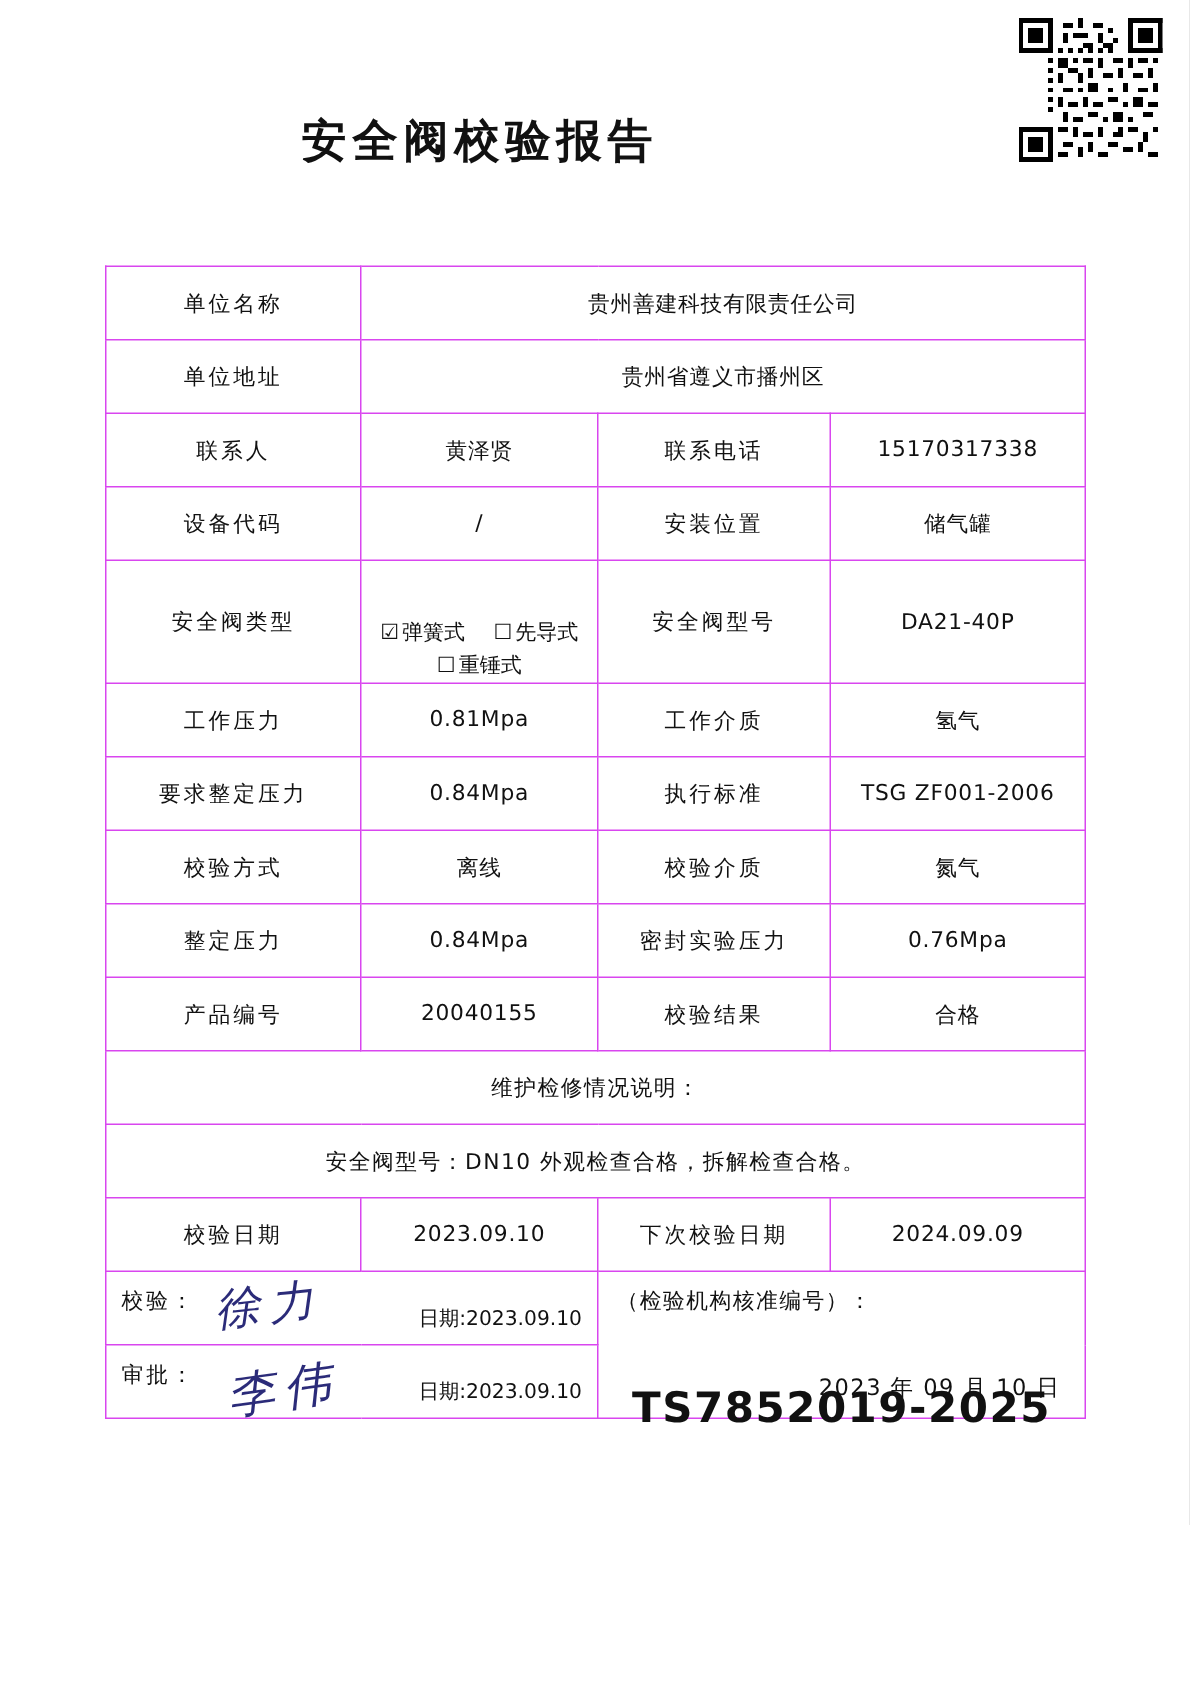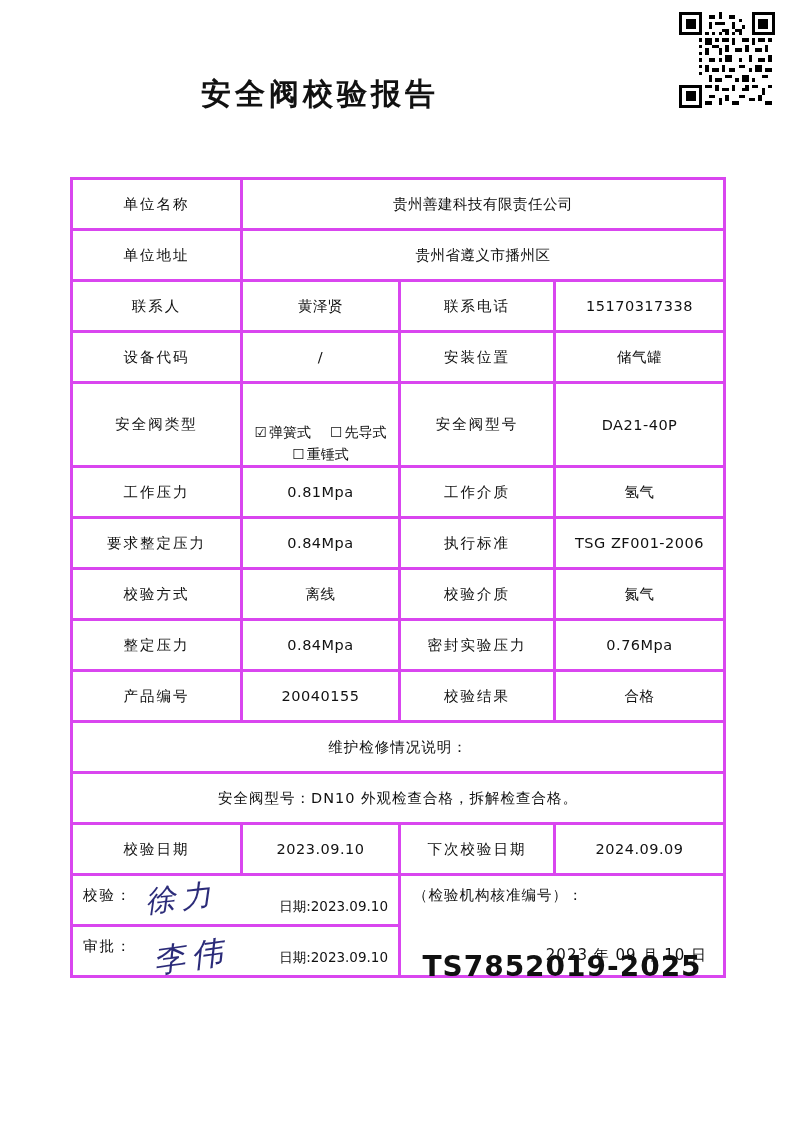--- a/index.html
+++ b/index.html
@@ -54,21 +54,21 @@
 
   table.main {
     position: absolute;
     top: 177px;
     left: 70px;
     width: 653px;
     border-collapse: collapse;
     table-layout: fixed;
   }
   table.main td {
-    border: 3px solid #d946ef;
+    border: 1px solid #d946ef;
     text-align: center;
     vertical-align: middle;
     font-size: 14.5px;
     color: #111;
     padding: 0 4px;
     height: 48px;
   }
   td.label { letter-spacing: 2px; }
   td.val   { letter-spacing: 0.5px; }
   td.left-text {

